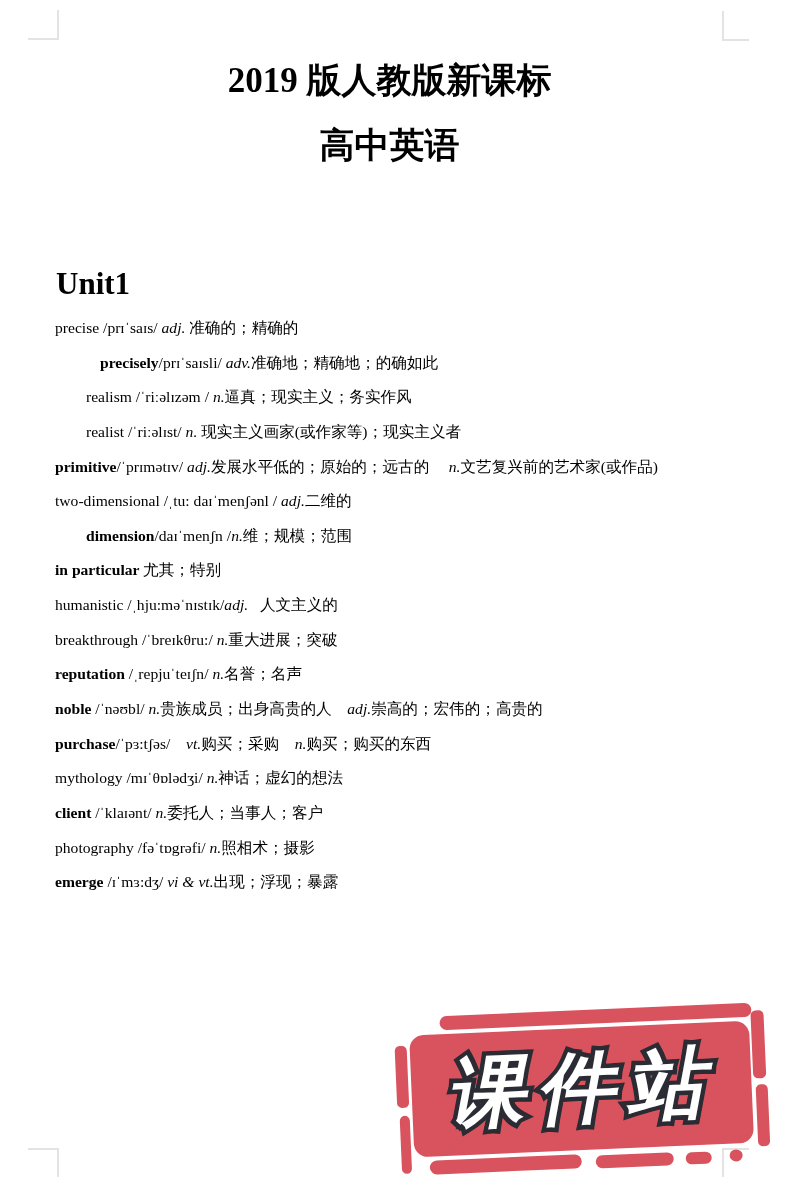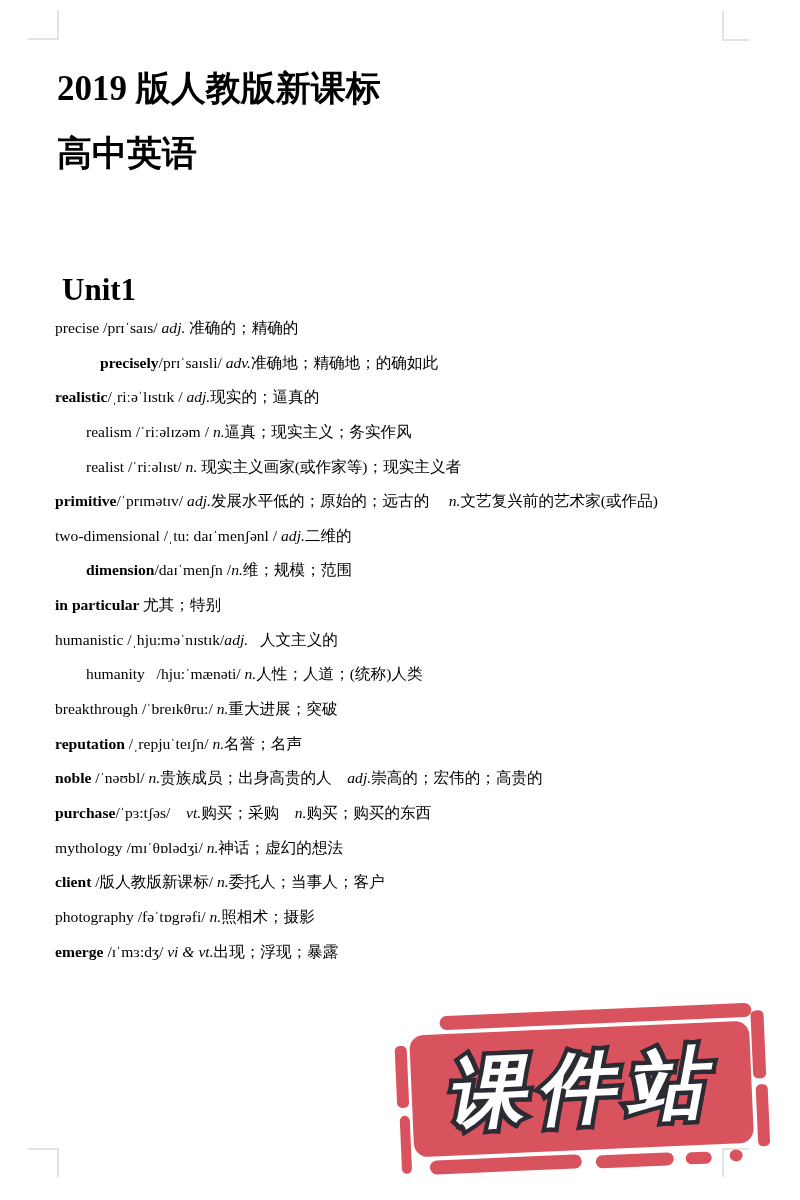--- a/index.html
+++ b/index.html
@@ -11,25 +11,25 @@
   .page{position:absolute;inset:0;background:#fff;}
 
   
   .mark{position:absolute;border-color:#e3e3e3;border-style:solid;border-width:0;}
   .mark-tl{left:28px;top:10px;width:29px;height:28px;border-right-width:2px;border-bottom-width:2px;}
   .mark-tr{left:722px;top:11px;width:25px;height:28px;border-left-width:2px;border-bottom-width:2px;}
   .mark-bl{left:28px;top:1148px;width:29px;height:27px;border-right-width:2px;border-top-width:2px;}
   .mark-br{left:722px;top:1148px;width:25px;height:27px;border-left-width:2px;border-top-width:2px;z-index:0;}
 
   
-  .title-block{position:absolute;left:57px;right:78px;top:56px;}
+  .title-block{position:absolute;left:57px;right:78px;top:48px;text-align:center;}
   .title-line{font-size:35px;font-weight:bold;line-height:65px;white-space:pre;}
 
   
-  .unit-heading{position:absolute;left:55px;top:263px;font-size:31px;font-weight:bold;margin:7px;line-height:40px;}
+  .unit-heading{position:absolute;left:55px;top:263px;font-size:31px;font-weight:bold;margin:1px;line-height:40px;}
 
   
   .entries{position:absolute;left:55px;top:311px;right:20px;z-index:1;}
   .entry{font-size:15.6px;line-height:34.64px;white-space:pre;}
   .entry.ind1{padding-left:31px;}
   .entry.ind2{padding-left:45px;}
   .seg-b{font-weight:bold;}
   .seg-i{font-style:italic;}
 
   
@@ -77,35 +77,33 @@
   <header class="title-block">
     <div class="title-line">2019 版人教版新课标</div>
     <div class="title-line">高中英语</div>
   </header>
 
   <h2 class="unit-heading">Unit1</h2>
 
   <div class="entries" id="entries">
       <div class="entry"><span class="">precise /prɪˈsaɪs/ </span><span class="seg-i">adj.</span><span class=""> 准确的；精确的</span></div>
       <div class="entry ind2"><span class="seg-b ">precisely</span><span class="">/prɪˈsaɪsli/ </span><span class="seg-i">adv.</span><span class="">准确地；精确地；的确如此</span></div>
-      <div class="entry"><span class="seg-b ">realistic</span><span class="">/ˌriːəˈlɪstɪk / </span><span class="seg-i">adj.</span><span class="">现实的；逼真的</span></div>
       <div class="entry ind1"><span class="">realism /ˈriːəlɪzəm / </span><span class="seg-i">n.</span><span class="">逼真；现实主义；务实作风</span></div>
       <div class="entry ind1"><span class="">realist /ˈriːəlɪst/ </span><span class="seg-i">n.</span><span class=""> 现实主义画家(或作家等)；现实主义者</span></div>
       <div class="entry"><span class="seg-b ">primitive</span><span class="">/ˈprɪmətɪv/ </span><span class="seg-i">adj.</span><span class="">发展水平低的；原始的；远古的     </span><span class="seg-i">n.</span><span class="">文艺复兴前的艺术家(或作品)</span></div>
       <div class="entry"><span class="">two-dimensional /ˌtu: daɪˈmenʃənl / </span><span class="seg-i">adj.</span><span class="">二维的</span></div>
       <div class="entry ind1"><span class="seg-b ">dimension</span><span class="">/daɪˈmenʃn /</span><span class="seg-i">n.</span><span class="">维；规模；范围</span></div>
       <div class="entry"><span class="seg-b ">in particular </span><span class="">尤其；特别</span></div>
       <div class="entry"><span class="">humanistic /ˌhju:məˈnɪstɪk/</span><span class="seg-i">adj.</span><span class="">   人文主义的</span></div>
-      <div class="entry ind1"><span class="">humanity   /hju:ˈmænəti/ </span><span class="seg-i">n.</span><span class="">人性；人道；(统称)人类</span></div>
       <div class="entry"><span class="">breakthrough /ˈbreɪkθru:/ </span><span class="seg-i">n.</span><span class="">重大进展；突破</span></div>
       <div class="entry"><span class="seg-b ">reputation </span><span class="">/ˌrepjuˈteɪʃn/ </span><span class="seg-i">n.</span><span class="">名誉；名声</span></div>
       <div class="entry"><span class="seg-b ">noble </span><span class="">/ˈnəʊbl/ </span><span class="seg-i">n.</span><span class="">贵族成员；出身高贵的人    </span><span class="seg-i">adj.</span><span class="">崇高的；宏伟的；高贵的</span></div>
       <div class="entry"><span class="seg-b ">purchase</span><span class="">/ˈpɜ:tʃəs/    </span><span class="seg-i">vt.</span><span class="">购买；采购    </span><span class="seg-i">n.</span><span class="">购买；购买的东西</span></div>
       <div class="entry"><span class="">mythology /mɪˈθɒlədʒi/ </span><span class="seg-i">n.</span><span class="">神话；虚幻的想法</span></div>
-      <div class="entry"><span class="seg-b ">client </span><span class="">/版人教版新课标/ </span><span class="seg-i">n.</span><span class="">委托人；当事人；客户</span></div>
+      <div class="entry"><span class="seg-b ">client </span><span class="">/ˈklaɪənt/ </span><span class="seg-i">n.</span><span class="">委托人；当事人；客户</span></div>
       <div class="entry"><span class="">photography /fəˈtɒgrəfi/ </span><span class="seg-i">n.</span><span class="">照相术；摄影</span></div>
       <div class="entry"><span class="seg-b ">emerge </span><span class="">/ɪˈmɜ:dʒ/ </span><span class="seg-i">vi &amp; vt.</span><span class="">出现；浮现；暴露</span></div>
     </div>
 
   <div class="stamp">
     <div class="ink s-top"></div>
     <div class="ink s-l1"></div>
     <div class="ink s-l2"></div>
     <div class="ink s-r1"></div>
     <div class="ink s-r2"></div>

